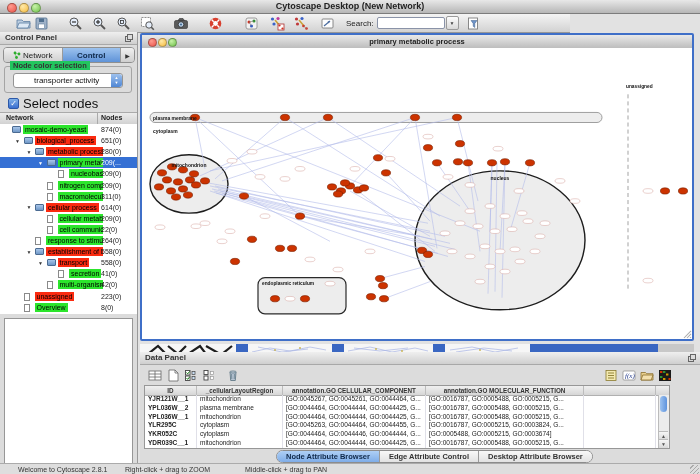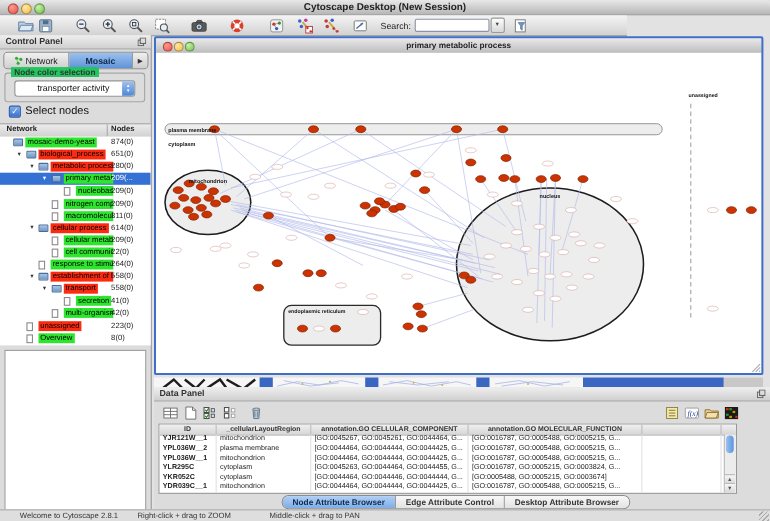--- a/index.html
+++ b/index.html
@@ -35,21 +35,21 @@
   .groupbox{position:absolute;left:4px;top:34px;width:126px;height:25px;border:1px solid #a5a5a5;border-radius:3px;}
   .groupbox .legend{position:absolute;left:5px;top:-6px;background:#22c55e;padding:0 3px;font-size:7.5px;font-weight:bold;color:#333;}
   .dropdown{position:absolute;left:8px;top:6px;width:108px;height:13px;background:#fff;border:1px solid #949494;
     border-radius:3px;display:flex;align-items:center;}
   .dropdown .dd-text{flex:1;font-size:8px;padding-left:20px;color:#111;white-space:nowrap;overflow:hidden;}
   .dropdown .dd-stepper{width:11px;height:13px;border-radius:0 3px 3px 0;background:linear-gradient(#9dc1ee,#4f86d4);
     color:#fff;font-size:4px;line-height:4.5px;text-align:center;padding-top:2px;box-sizing:border-box;}
   .checkbox-row{position:absolute;left:8px;top:64px;display:flex;align-items:center;}
   .checkbox{width:9px;height:9px;border-radius:2px;background:linear-gradient(#7fb0e8,#3a6fd0);border:1px solid #2c58a8;
     color:#fff;font-size:8px;line-height:9px;text-align:center;}
-  .checkbox-label{font-size:10px;color:#111;margin-left:4px;}
+  .checkbox-label{font-size:13px;color:#111;margin-left:4px;}
   .tree-header{position:absolute;left:0;top:80px;width:137px;height:11px;
     background:linear-gradient(#ececec,#d2d2d2);border-top:1px solid #aaa;border-bottom:1px solid #aaa;}
   .tree-header .th1{position:absolute;left:6px;top:1px;font-size:7px;font-weight:bold;color:#222;}
   .tree-header .th2{position:absolute;left:101px;top:1px;font-size:7px;font-weight:bold;color:#222;}
   .tree-header .th-div{position:absolute;left:97px;top:0;width:1px;height:100%;background:#aaa;}
   #network-tree{position:absolute;left:0;top:92px;width:137px;height:190px;background:#fff;overflow:hidden;}
   .tree-row{position:absolute;left:0;width:137px;height:11px;}
   .tree-row.selected{background:#3570d4;}
   .expander{position:absolute;top:2.5px;font-size:5px;color:#333;width:10px;text-align:center;}
   .tree-row.selected .expander{color:#fff;}
@@ -78,39 +78,39 @@
   .thead{position:absolute;left:0;top:0;height:9px;width:100%;background:linear-gradient(#f0f0f0,#d6d6d6);border-bottom:1px solid #b0b0b0;}
   .hcell{display:inline-block;height:9px;font-size:6.3px;font-weight:bold;color:#333;text-align:center;
     border-right:1px solid #bcbcbc;box-sizing:border-box;overflow:hidden;white-space:nowrap;vertical-align:top;line-height:9px;}
   .trow{position:absolute;left:0;height:8.8px;width:100%;}
   .dcell{display:inline-block;height:8.8px;font-size:6.5px;color:#222;line-height:8.8px;
     border-right:1px solid #e0e0e8;box-sizing:border-box;overflow:hidden;white-space:nowrap;vertical-align:top;padding-left:3px;}
   .dcell.id{font-weight:bold;}
   #dp-scrollbar{position:absolute;right:0px;top:9px;bottom:0;width:10px;background:#ececec;border-left:1px solid #bbb;}
   #dp-thumb{position:absolute;left:1px;top:1px;width:7px;height:16px;border-radius:4px;background:linear-gradient(90deg,#9cc2f0,#5e93dd);}
   .sb-arrow{position:absolute;left:0;width:9px;height:8px;font-size:5px;color:#555;text-align:center;line-height:8px;background:linear-gradient(#f6f6f6,#d8d8d8);border-top:1px solid #bbb;}
-  #dp-tabs{position:absolute;left:116px;top:98px;display:flex;border:1px solid #8c8c8c;border-radius:8px;overflow:hidden;background:#f0f0f0;justify-content:space-between;}
+  #dp-tabs{position:absolute;left:136px;top:98px;display:flex;border:1px solid #8c8c8c;border-radius:8px;overflow:hidden;background:#f0f0f0;justify-content:space-between;}
   .dp-tab{padding:1px 9px;font-size:7.5px;font-weight:bold;color:#333;border-right:1px solid #9a9a9a;background:linear-gradient(#f8f8f8,#e2e2e2);white-space:nowrap;}
   .dp-tab.selected{background:linear-gradient(#aecff5,#7fadе8);background:linear-gradient(#aecff5,#7fade8);color:#10294a;}
   
   #statusbar{position:absolute;left:0;top:463px;width:700px;height:11px;background:#dedede;border-top:1px solid #ababab;}
   #statusbar span{position:absolute;top:1.5px;font-size:7px;color:#333;}
   .grip{position:absolute;right:1px;bottom:1px;width:9px;height:9px;
     background:repeating-linear-gradient(135deg,transparent,transparent 2px,#aaa 2px,#aaa 3px);}
 </style>
 </head>
 <body>
 
 <div id="app">
 
   <div id="titlebar">
     <div class="light" style="left:7px;background:radial-gradient(circle at 35% 30%,#ff9a8e,#e9544a)"></div>
     <div class="light" style="left:19px;background:radial-gradient(circle at 35% 30%,#ffe9a8,#f5bb3f)"></div>
     <div class="light" style="left:31px;background:radial-gradient(circle at 35% 30%,#c8f3a8,#6fc04a)"></div>
-    <div class="title">Cytoscape Desktop (New Session)</div>
+    <div class="title">Cytoscape Desktop (New Network)</div>
   </div>
 
   <div id="toolbar">
     <div class="tb-btn" style="margin-left:14px">
       <svg width="15" height="15" viewBox="0 0 15 15">
           <path d="M1 4h5l1.5 1.5H14V12H1z" fill="#bccde0" stroke="#5c7da2" stroke-width="0.8"></path>
           <path d="M1 12 L3 7 H14 L12 12z" fill="#dde9f5" stroke="#5c7da2" stroke-width="0.8"></path>
         </svg>
     </div>
     <div class="tb-btn">
@@ -232,21 +232,21 @@
         <svg width="8" height="8" viewBox="0 0 8 8" style="margin-right:2px">
             <circle cx="2" cy="2" r="1.4" fill="#2fae2f"></circle>
             <circle cx="6" cy="3" r="1.4" fill="#2fae2f"></circle>
             <circle cx="3.5" cy="6.5" r="1.4" fill="#2fae2f"></circle>
             <line x1="2" y1="2" x2="6" y2="3" stroke="#2fae2f" stroke-width="0.5"></line>
             <line x1="2" y1="2" x2="3.5" y2="6.5" stroke="#2fae2f" stroke-width="0.5"></line>
           </svg>
         <span>Network</span>
       </div>
       <div class="cp-tab selected">
-        <span>Mosaic</span>
+        <span>Control</span>
       </div>
       <div class="cp-tab-arrow">▶</div>
     </div>
     <div class="groupbox">
       <span class="legend">Node color selection</span>
       <div class="dropdown">
         <span class="dd-text">transporter activity</span>
         <span class="dd-stepper">▲<br>▼</span>
       </div>
     </div>

